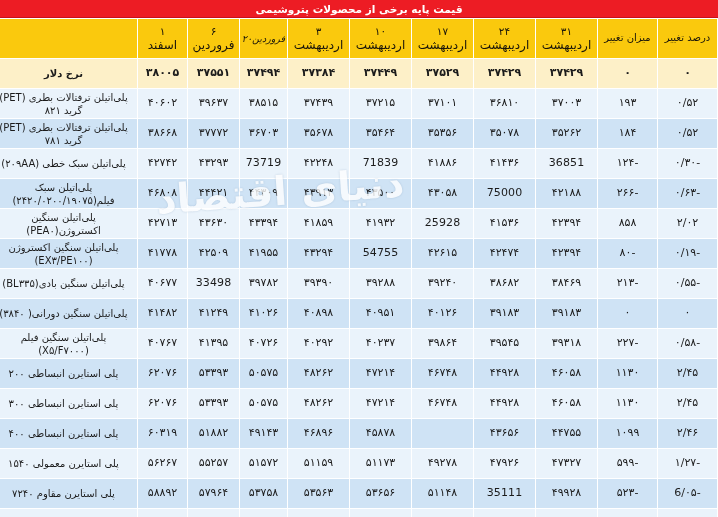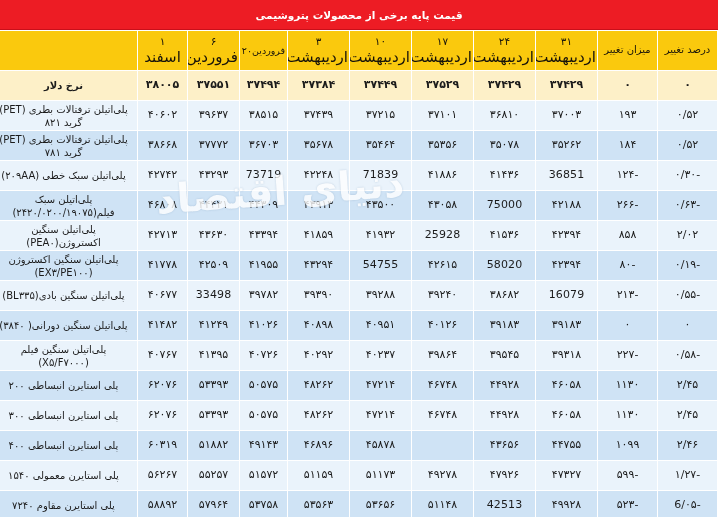--- a/index.html
+++ b/index.html
@@ -9,21 +9,21 @@
     font-family:"DejaVu Sans","Liberation Sans",sans-serif;
     direction:rtl;
   }
   #sheet{
     position:relative;width:718px;height:517px;box-sizing:border-box;
     background:#ffffff;
   }
 
   
   .title-bar{
-    height:30px;background:#ed1c24;color:#ffffff;
+    height:18px;background:#ed1c24;color:#ffffff;
     display:flex;align-items:center;justify-content:center;
     font-size:10.5px;font-weight:bold;letter-spacing:.2px;
     border-bottom:1px solid #c8101a;
     box-sizing:border-box;
   }
 
   
   table.ptable{
     width:718px;border-collapse:collapse;table-layout:fixed;
     font-size:10.5px;color:#1b1b1b;
@@ -39,22 +39,22 @@
   
   thead th{
     background:#fac90d;color:#17130a;
     height:37px;
     font-size:10px;line-height:1.22;font-weight:bold;
     border:1px solid #ffffff;
     padding:1px 2px;
   }
   thead th.hdr-date span{display:block;}
   thead th.hdr-date .d-day{font-size:10.5px;}
-  thead th.hdr-date .d-mon{font-size:15px;}
-  thead th.hdr-inline{font-size:9.5px;}
+  thead th.hdr-date .d-mon{font-size:12px;}
+  thead th.hdr-inline{font-size:9.5px;font-style:italic;}
   thead th.hdr-blank{background:#fac90d;}
 
   
   tbody td{height:27px;line-height:1.18;font-size:10.5px;}
   tbody tr.r-dollar td{background:#fdf0c8;font-weight:bold;}
   tbody tr.r-a td{background:#eaf3fb;}
   tbody tr.r-b td{background:#cfe3f5;}
 
   td.c-name{
     text-align:center;font-size:10px;line-height:1.3;
@@ -230,36 +230,36 @@
           <td class="c-num">۴۲۷۱۳</td>
           <td class="c-name">
             <span class="nm">پلی‌اتیلن سنگین</span>
             <span class="nm">اکستروژن(PEA۰)</span>
           </td>
         </tr>
         <tr class="r-b">
           <td class="c-chg">-۰/۱۹</td>
           <td class="c-chg">-۸۰</td>
           <td class="c-num">۴۲۳۹۴</td>
-          <td class="c-num">58020</td>
+          <td class="c-num">۴۲۴۷۴</td>
           <td class="c-num">۴۲۶۱۵</td>
           <td class="c-num">54755</td>
           <td class="c-num">۴۳۲۹۴</td>
           <td class="c-num">۴۱۹۵۵</td>
           <td class="c-num">۴۲۵۰۹</td>
           <td class="c-num">۴۱۷۷۸</td>
           <td class="c-name">
             <span class="nm">پلی‌اتیلن سنگین اکستروژن</span>
             <span class="nm">(EX۳/PE۱۰۰)</span>
           </td>
         </tr>
         <tr class="r-a">
           <td class="c-chg">-۰/۵۵</td>
           <td class="c-chg">-۲۱۳</td>
-          <td class="c-num">16079</td>
+          <td class="c-num">۳۸۴۶۹</td>
           <td class="c-num">۳۸۶۸۲</td>
           <td class="c-num">۳۹۲۴۰</td>
           <td class="c-num">۳۹۲۸۸</td>
           <td class="c-num">۳۹۳۹۰</td>
           <td class="c-num">۳۹۷۸۲</td>
           <td class="c-num">33498</td>
           <td class="c-num">۴۰۶۷۷</td>
           <td class="c-name">
             <span class="nm">پلی‌اتیلن سنگین بادی(BL۳۳۵)</span>
           </td>
@@ -352,21 +352,21 @@
           <td class="c-num">۵۵۲۵۷</td>
           <td class="c-num">۵۶۲۶۷</td>
           <td class="c-name">
             <span class="nm">پلی استایرن معمولی ۱۵۴۰</span>
           </td>
         </tr>
         <tr class="r-b">
           <td class="c-chg">-6/۰۵</td>
           <td class="c-chg">-۵۲۳</td>
           <td class="c-num">۴۹۹۲۸</td>
-          <td class="c-num">42513</td>
+          <td class="c-num">35111</td>
           <td class="c-num">۵۱۱۴۸</td>
           <td class="c-num">۵۳۶۵۶</td>
           <td class="c-num">۵۳۵۶۳</td>
           <td class="c-num">۵۳۷۵۸</td>
           <td class="c-num">۵۷۹۶۴</td>
           <td class="c-num">۵۸۸۹۲</td>
           <td class="c-name">
             <span class="nm">پلی استایرن مقاوم ۷۲۴۰</span>
           </td>
         </tr>

